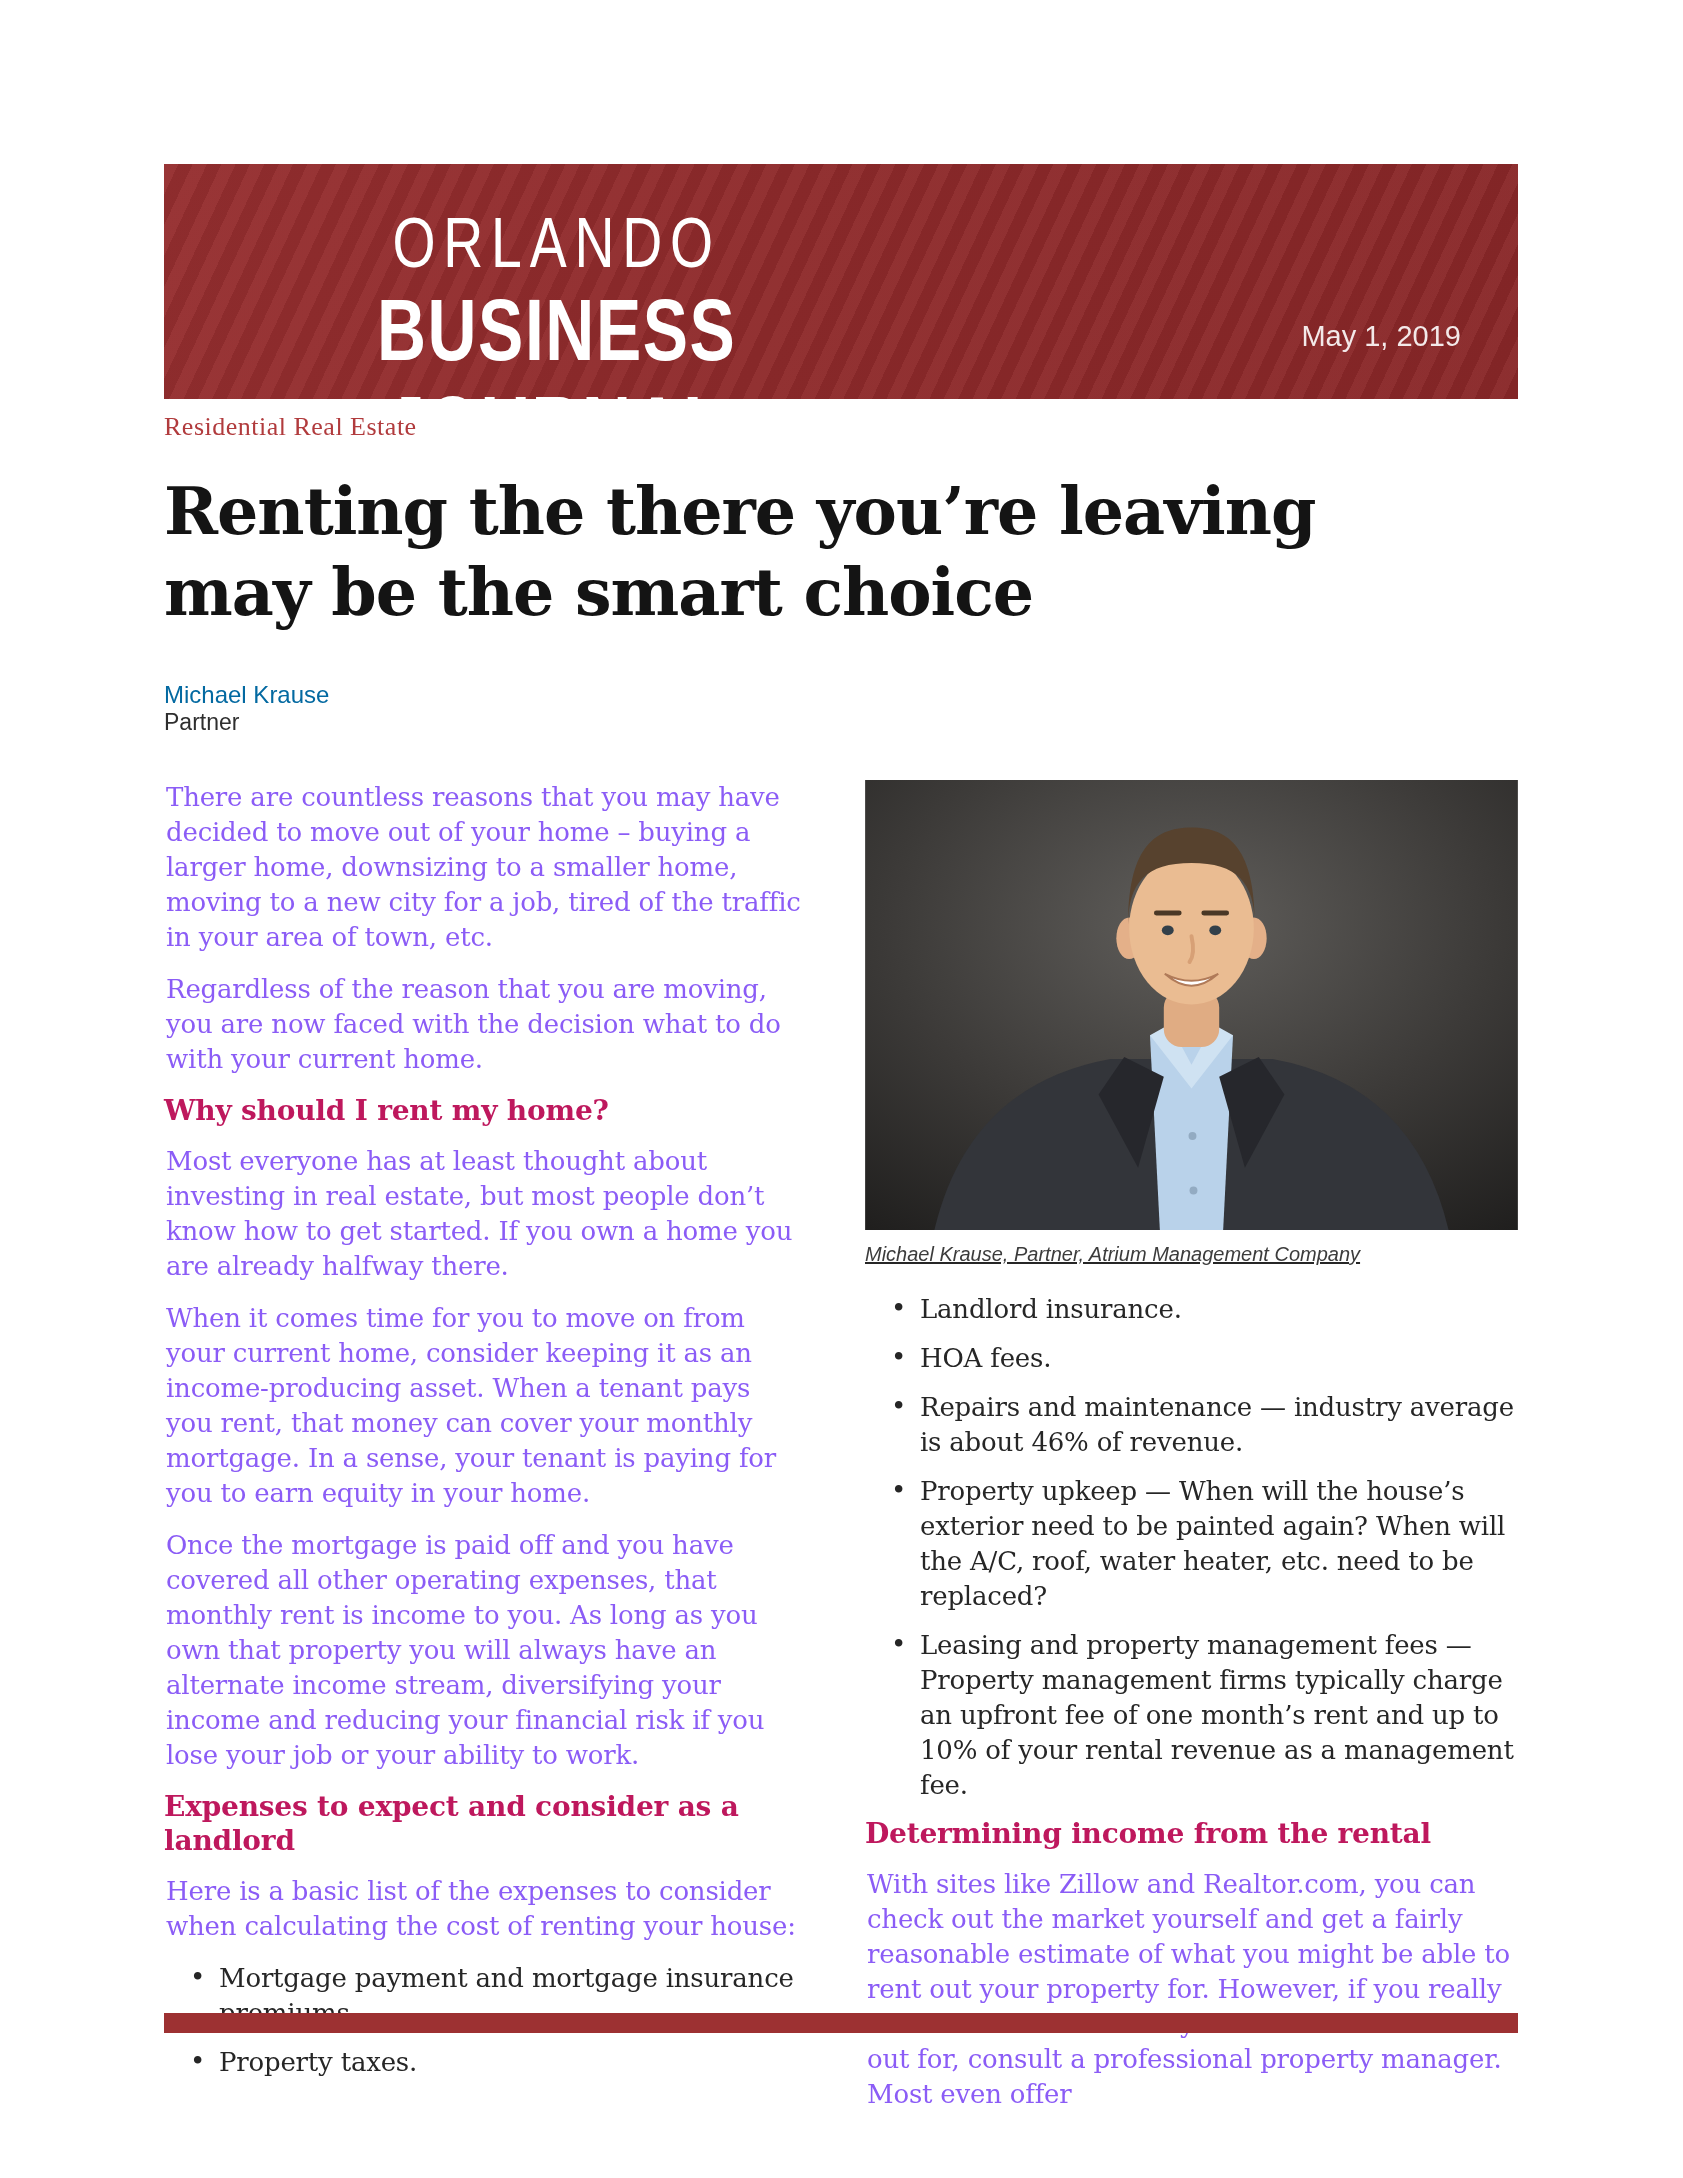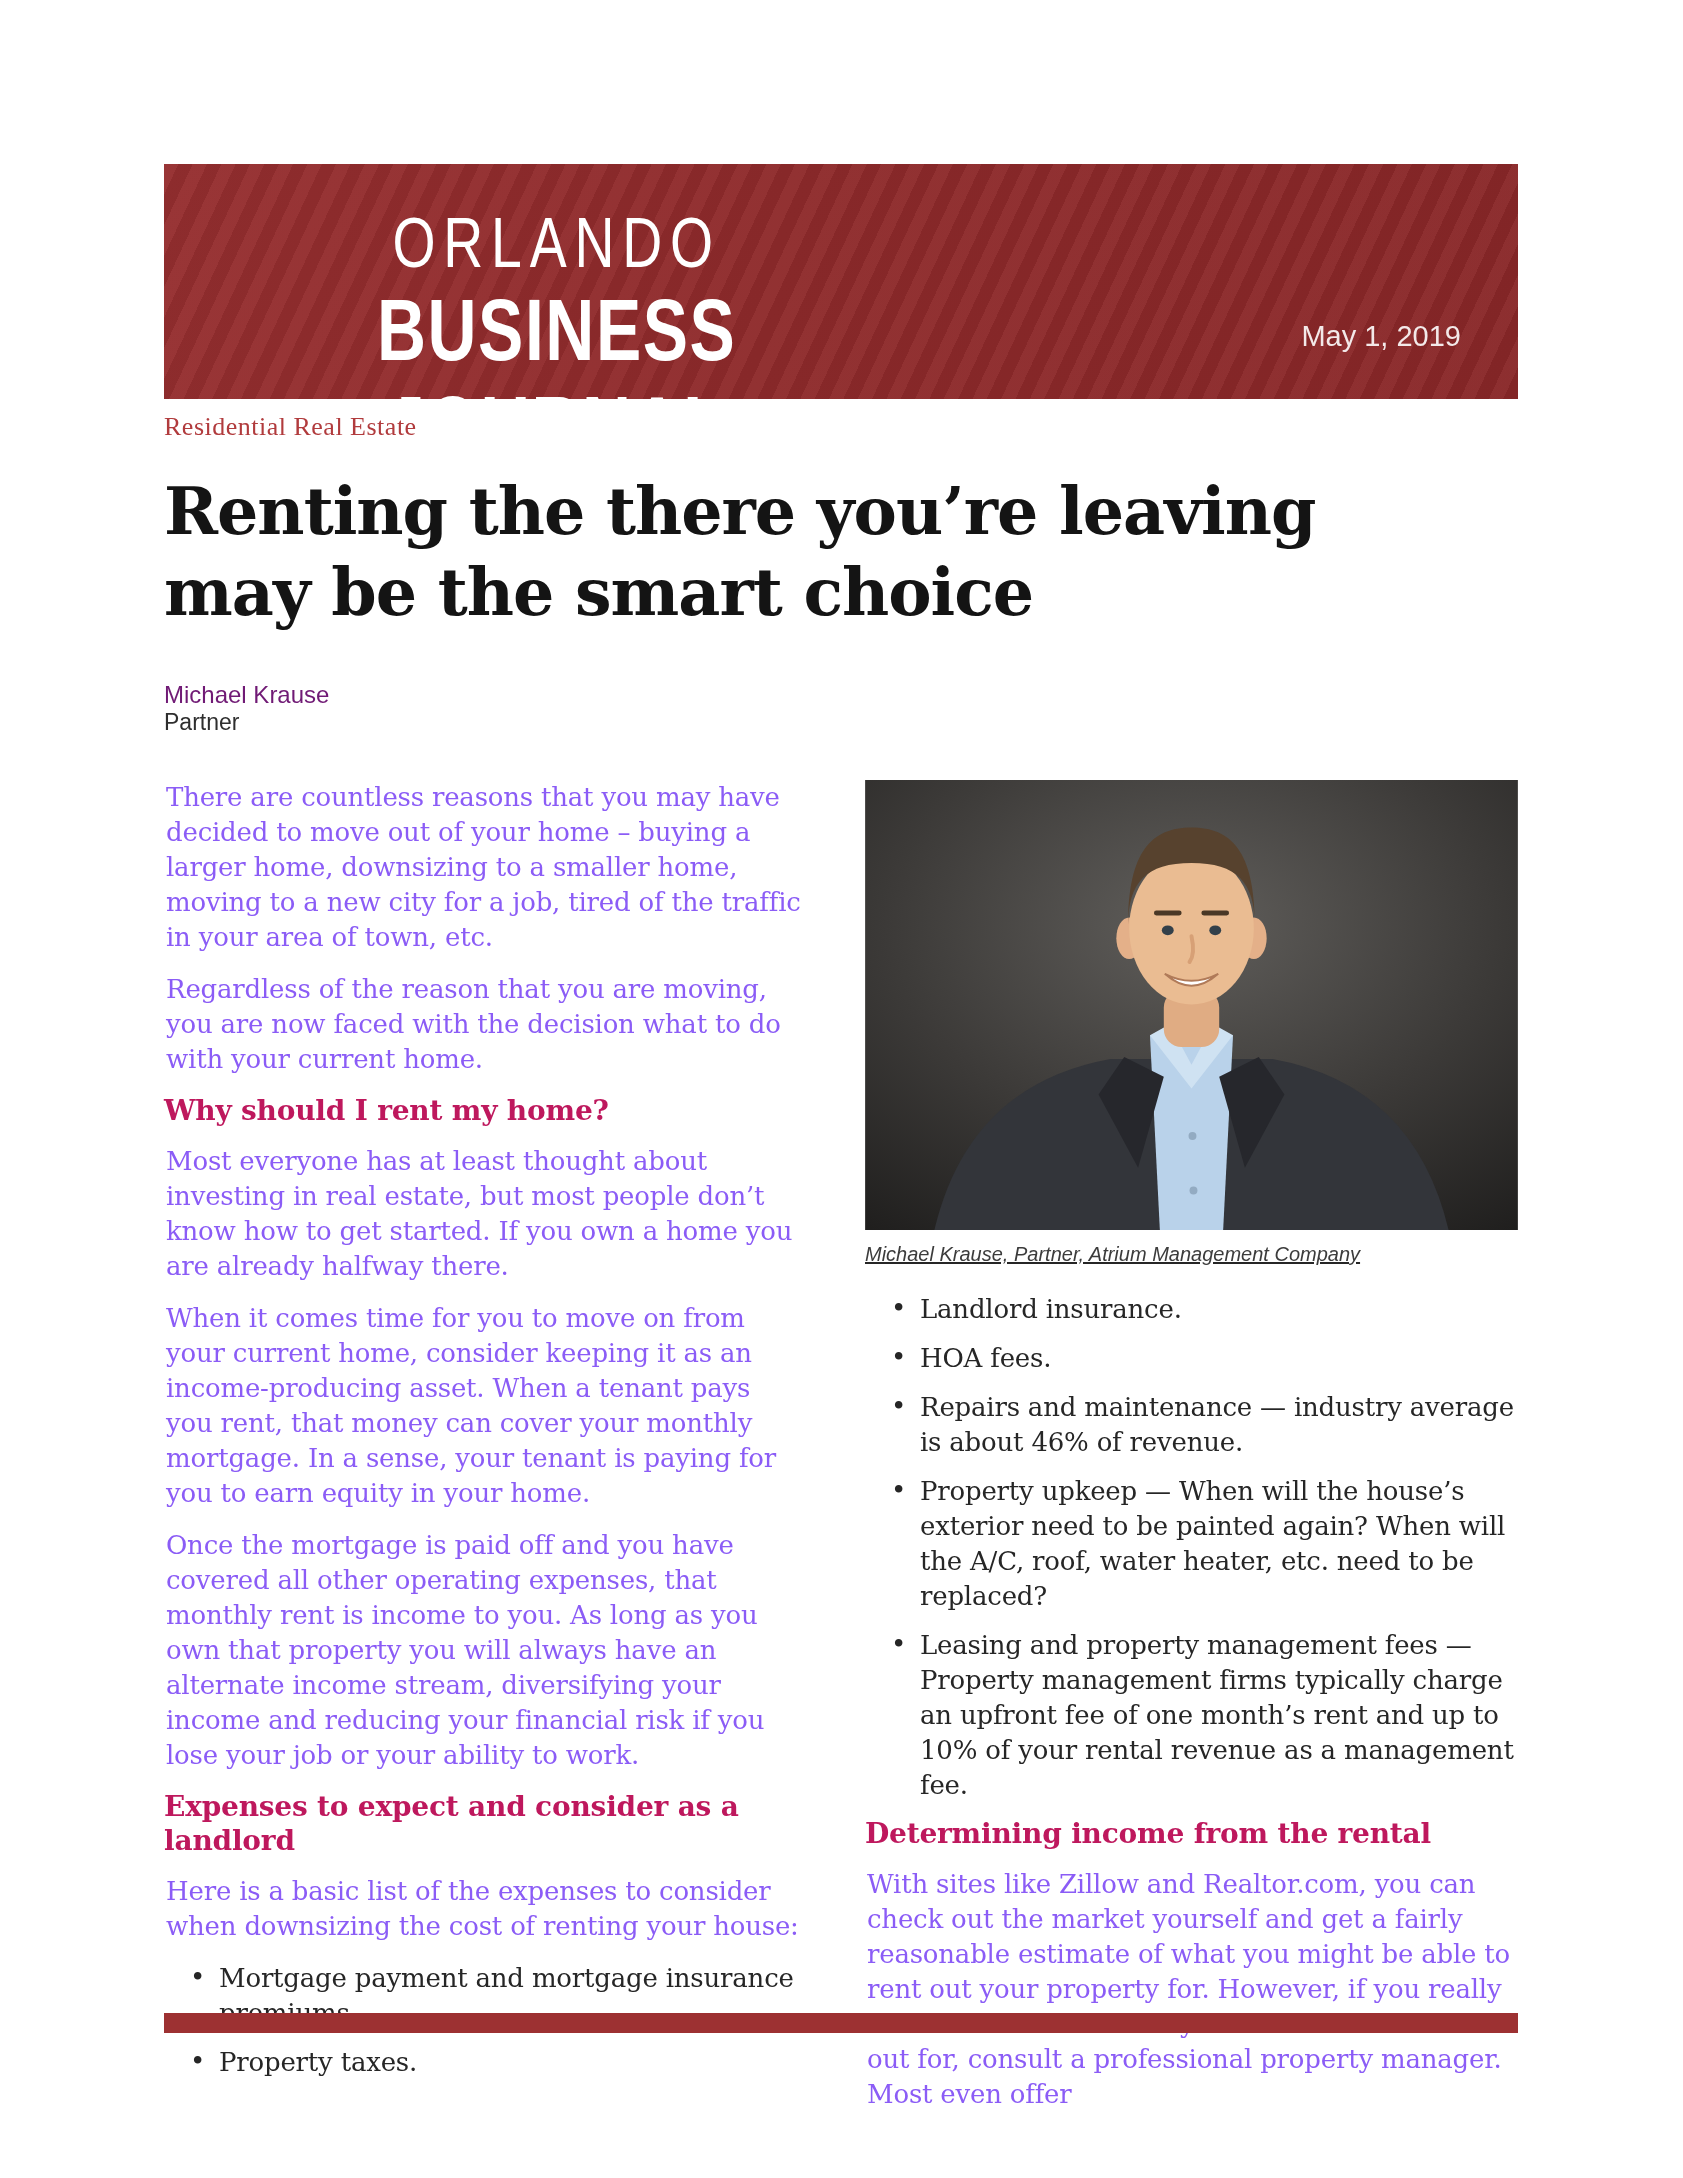--- a/index.html
+++ b/index.html
@@ -31,21 +31,21 @@
     position:absolute;left:164px;top:412px;color:#b13b3d;text-decoration:none;
     font-family:Liberation Serif, serif;font-size:26px;letter-spacing:0.5px;
   }
   .headline{
     position:absolute;left:164px;top:471px;width:1247px;margin:0;
     font-family:"DejaVu Serif", serif;font-weight:700;color:#141414;
     font-size:65px;line-height:81px;letter-spacing:-1px;
   }
   .hl-line{display:block;}
   .byline{position:absolute;left:164px;top:681px;font-family:"Liberation Sans", sans-serif;}
-  .author-name{display:block;color:#701a75;font-size:24px;line-height:28px;text-decoration:none;}
+  .author-name{display:block;color:#0369a1;font-size:24px;line-height:28px;text-decoration:none;}
   .author-title{color:#2e2e2e;font-size:23px;line-height:27px;}
   
   .columns{
     position:absolute;left:164px;top:780px;width:1354px;
     display:grid;grid-template-columns:642px 653px;column-gap:59px;
   }
   .col p{margin:0 2px 17px;font-size:26px;line-height:35px;letter-spacing:-0.2px;color:#8b5cf6;}
   .col h3{margin:6px 0 16px;font-size:28px;line-height:34px;font-weight:700;color:#be185d;letter-spacing:-0.2px;}
   .col ul{list-style:none;margin:0;padding:0;}
   .col li{
@@ -93,21 +93,21 @@
     <div class="col col-left">
       <p>There are countless reasons that you may have decided to move out of your home – buying a larger home, downsizing to a smaller home, moving to a new city for a job, tired of the traffic in your area of town, etc.</p>
       <p>Regardless of the reason that you are moving, you are now faced with the decision what to do with your current home.</p>
 
       <h3>Why should I rent my home?</h3>
       <p>Most everyone has at least thought about investing in real estate, but most people don’t know how to get started. If you own a home you are already halfway there.</p>
       <p>When it comes time for you to move on from your current home, consider keeping it as an income-producing asset. When a tenant pays you rent, that money can cover your monthly mortgage. In a sense, your tenant is paying for you to earn equity in your home.</p>
       <p>Once the mortgage is paid off and you have covered all other operating expenses, that monthly rent is income to you. As long as you own that property you will always have an alternate income stream, diversifying your income and reducing your financial risk if you lose your job or your ability to work.</p>
 
       <h3>Expenses to expect and consider as a landlord</h3>
-      <p>Here is a basic list of the expenses to consider when downsizing the cost of renting your house:</p>
+      <p>Here is a basic list of the expenses to consider when calculating the cost of renting your house:</p>
 
       <ul>
         <li>Mortgage payment and mortgage insurance premiums.</li>
         <li>Property taxes.</li>
       </ul>
     </div>
 
     <div class="col col-right">
       <figure>
         <svg class="photo-frame" viewBox="0 0 660 455" xmlns="http://www.w3.org/2000/svg" aria-hidden="true">

